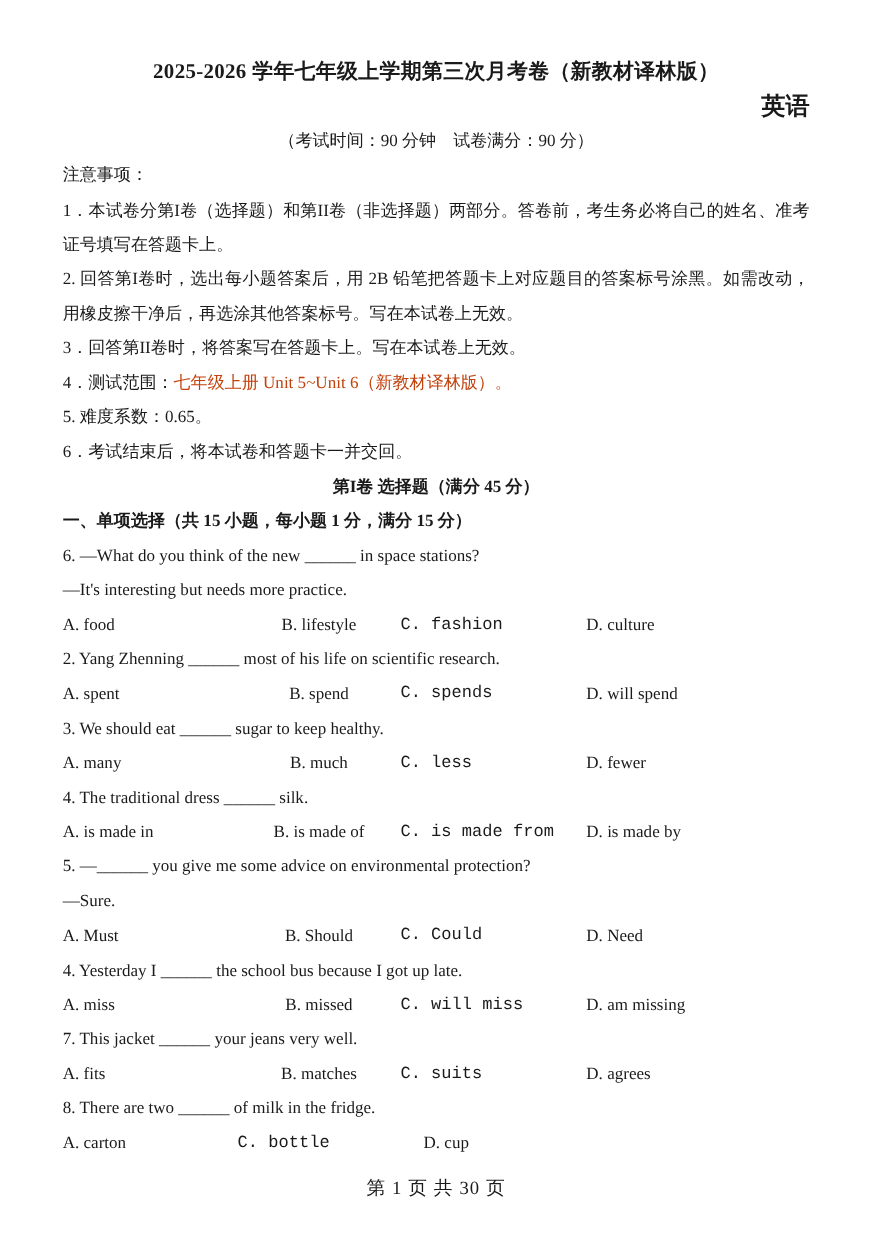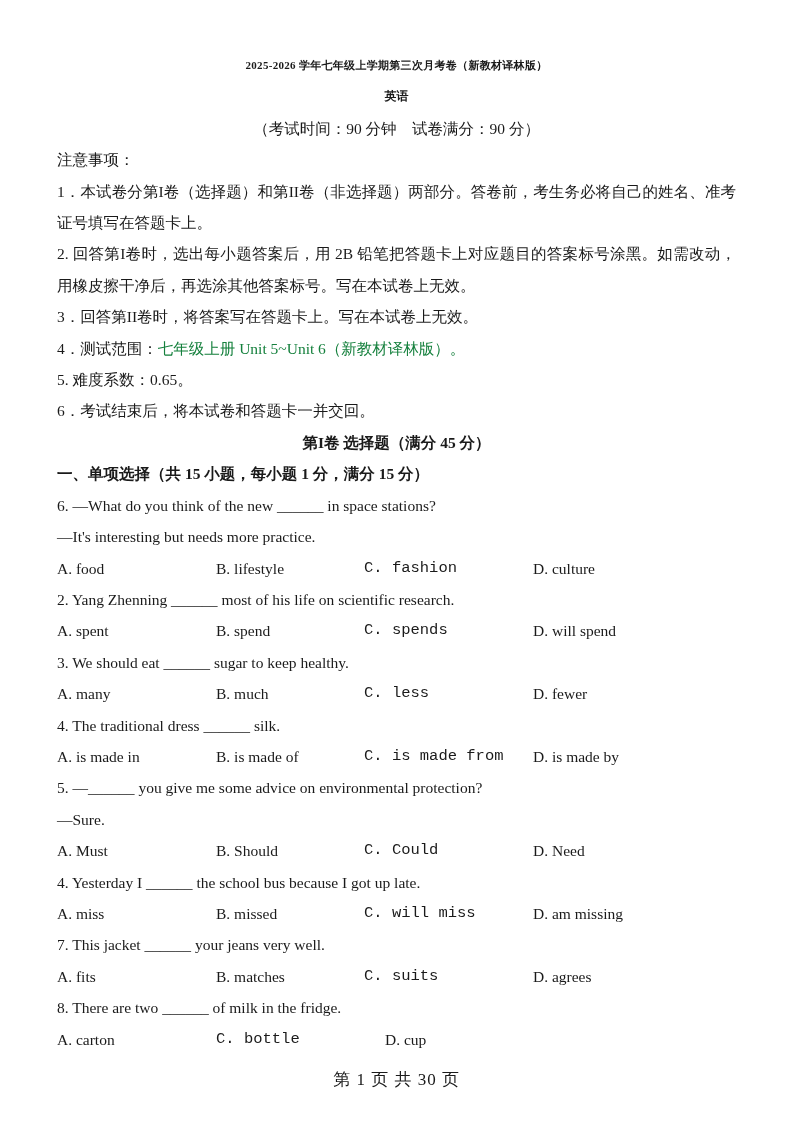--- a/index.html
+++ b/index.html
@@ -11,27 +11,27 @@
     padding: 50px 57px 0 57px;
     background: #ffffff;
     font-family: "Liberation Serif", "DejaVu Serif", serif;
     font-size: 15.5px;
     line-height: 31.4px;
     color: #1a1a1a;
     overflow: hidden;
   }
   .center { text-align: center; }
   .bold { font-weight: bold; }
-  .title-line { font-size: 11px; letter-spacing: 0.3px; }
-  .subject-line { font-size: 12px; }
+  .title-line { font-size: 19px; letter-spacing: 0.3px; }
+  .subject-line { font-size: 22px; text-align: right; }
   .para { text-align: justify; }
-  .red { color: #15803d; }
+  .red { color: #c2410c; }
   .opts { display: flex; }
   .opt-a { width: 159px; }
-  .opt-b { width: 148px; }
+  .opt-b { width: 148px; text-align: center; }
   .opt-c { width: 169px; font-family: Liberation Mono, monospace; }
   .opt-d { flex: 1; }
   .page-footer {
     text-align: center;
     font-size: 17px;
     margin-top: 9px;
     letter-spacing: 1px;
   }
 </style>
 </head>

